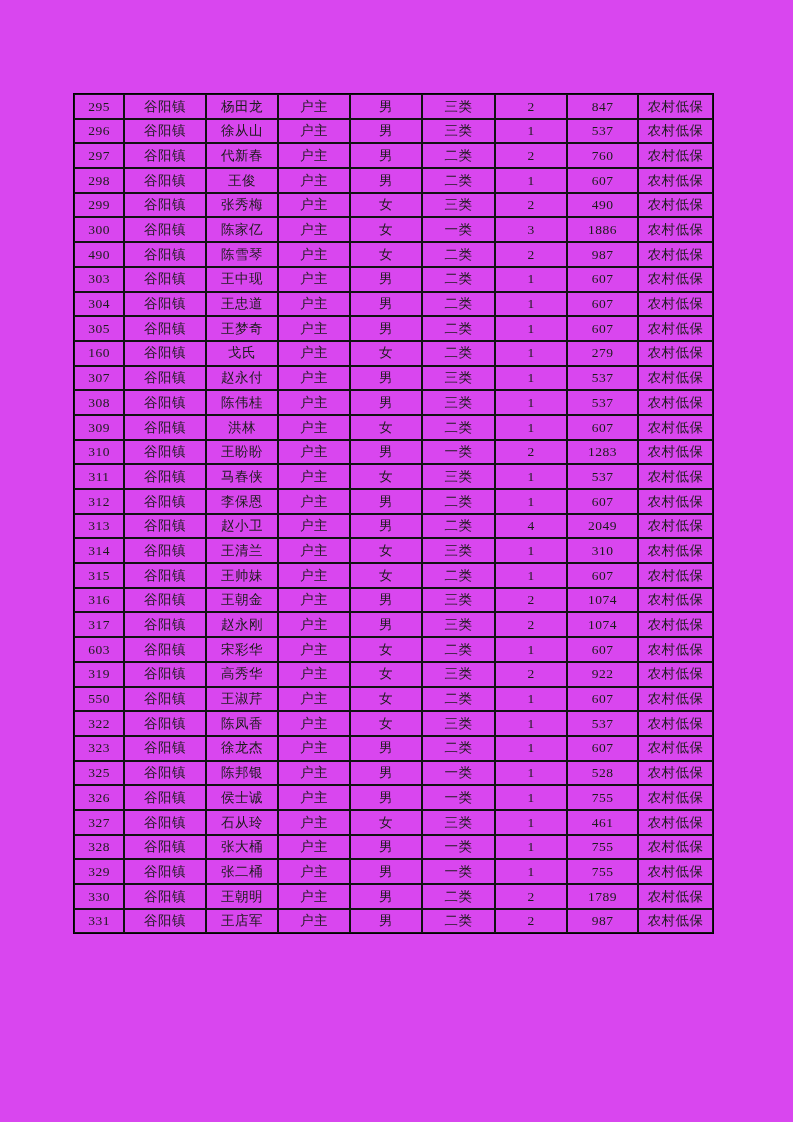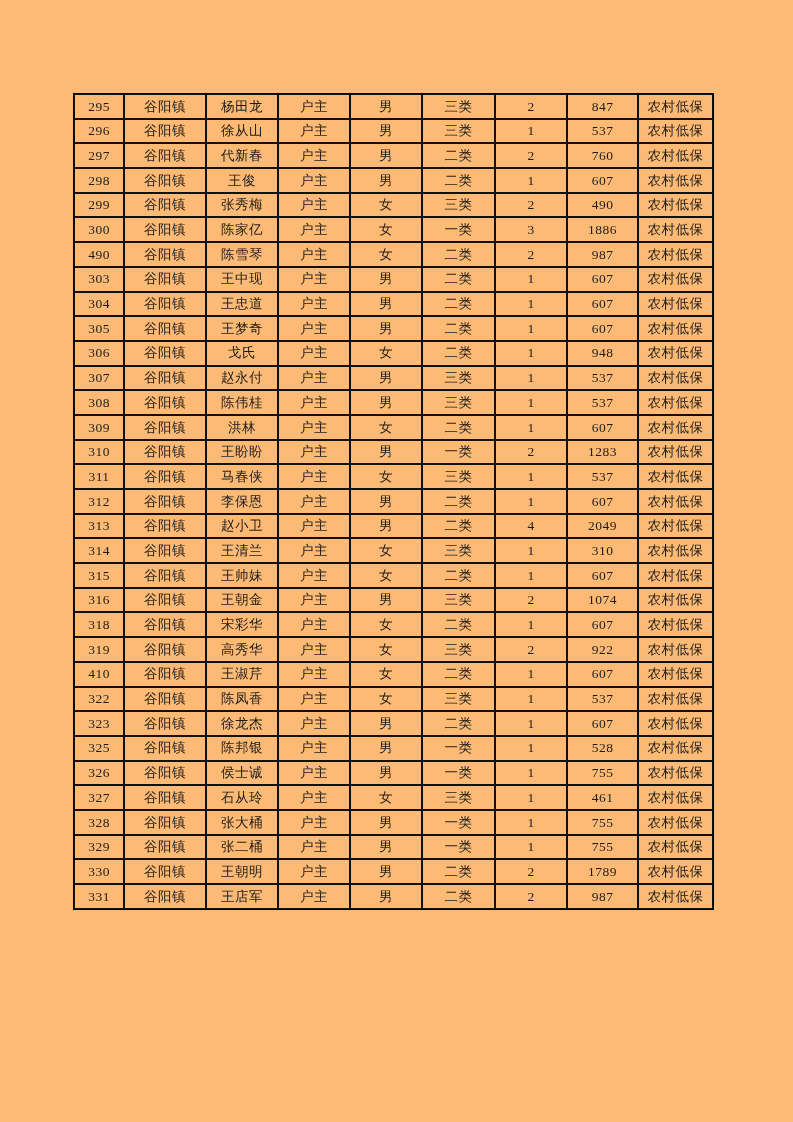--- a/index.html
+++ b/index.html
@@ -5,21 +5,21 @@
   html, body {
     margin: 0;
     padding: 0;
     background: #9a9a9a;
   }
   .page {
     position: relative;
     width: 793px;
     height: 1122px;
     margin: 0 auto;
-    background: #fdba74;
+    background: #d946ef;
     overflow: hidden;
     font-family: "Liberation Serif", "DejaVu Serif", serif;
   }
   table.roster {
     position: absolute;
     left: 73px;
     top: 93px;
     width: 641px;
     border-collapse: separate;
     border-spacing: 0;
@@ -170,28 +170,28 @@
           <td>谷阳镇</td>
           <td>王梦奇</td>
           <td>户主</td>
           <td>男</td>
           <td>二类</td>
           <td>1</td>
           <td>607</td>
           <td>农村低保</td>
         </tr>
         <tr>
-          <td>306</td>
+          <td>160</td>
           <td>谷阳镇</td>
           <td>戈氏</td>
           <td>户主</td>
           <td>女</td>
           <td>二类</td>
           <td>1</td>
-          <td>948</td>
+          <td>279</td>
           <td>农村低保</td>
         </tr>
         <tr>
           <td>307</td>
           <td>谷阳镇</td>
           <td>赵永付</td>
           <td>户主</td>
           <td>男</td>
           <td>三类</td>
           <td>1</td>
@@ -291,21 +291,32 @@
           <td>谷阳镇</td>
           <td>王朝金</td>
           <td>户主</td>
           <td>男</td>
           <td>三类</td>
           <td>2</td>
           <td>1074</td>
           <td>农村低保</td>
         </tr>
         <tr>
-          <td>318</td>
+          <td>317</td>
+          <td>谷阳镇</td>
+          <td>赵永刚</td>
+          <td>户主</td>
+          <td>男</td>
+          <td>三类</td>
+          <td>2</td>
+          <td>1074</td>
+          <td>农村低保</td>
+        </tr>
+        <tr>
+          <td>603</td>
           <td>谷阳镇</td>
           <td>宋彩华</td>
           <td>户主</td>
           <td>女</td>
           <td>二类</td>
           <td>1</td>
           <td>607</td>
           <td>农村低保</td>
         </tr>
         <tr>
@@ -313,21 +324,21 @@
           <td>谷阳镇</td>
           <td>高秀华</td>
           <td>户主</td>
           <td>女</td>
           <td>三类</td>
           <td>2</td>
           <td>922</td>
           <td>农村低保</td>
         </tr>
         <tr>
-          <td>410</td>
+          <td>550</td>
           <td>谷阳镇</td>
           <td>王淑芹</td>
           <td>户主</td>
           <td>女</td>
           <td>二类</td>
           <td>1</td>
           <td>607</td>
           <td>农村低保</td>
         </tr>
         <tr>

